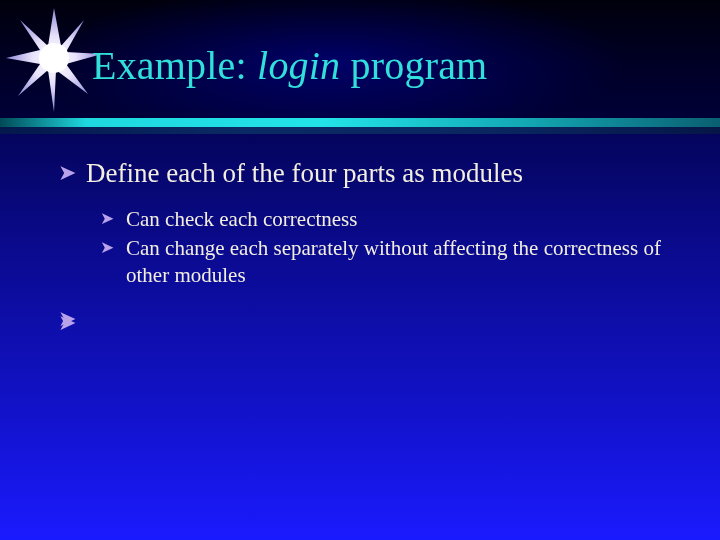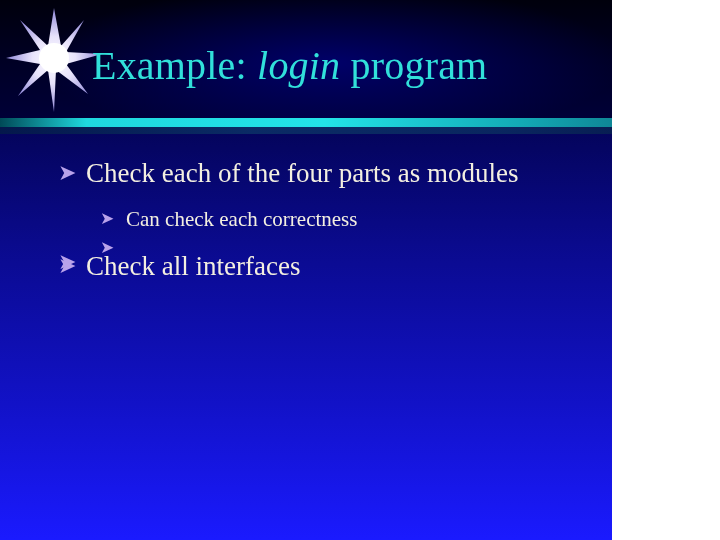--- a/index.html
+++ b/index.html
@@ -7,21 +7,21 @@
     padding: 0;
   }
   body {
     width: 720px;
     height: 540px;
     overflow: hidden;
     font-family: "Liberation Serif", serif;
   }
   .slide {
     position: relative;
-    width: 612px;
+    width: 720px;
     height: 540px;
     background: linear-gradient(to bottom, #000030 0%, #00003a 10%, #0a0a8c 45%, #1212c8 75%, #1a1aff 100%);
     overflow: hidden;
   }
   
   .header-band {
     position: absolute;
     left: 0;
     top: 0;
     width: 720px;
@@ -137,39 +137,39 @@
   </svg>
 
   <div class="title">
     <span>Example: </span><span class="italic">login</span><span> program</span>
   </div>
 
   <div class="content">
 
     <div class="l1">
       <span class="bullet1">➤</span>
-      <span>Check each of the four parts as modules</span>
+      <span>Define each of the four parts as modules</span>
     </div>
 
     <div class="spacer-sm"></div>
 
     <div class="l2">
       <span class="bullet2">➤</span>
       <span>Can check each correctness</span>
     </div>
 
     <div class="l2">
       <span class="bullet2">➤</span>
+      <span>Can change each separately without affecting the correctness of other modules</span>
     </div>
 
     <div class="spacer-sm"></div>
 
     <div class="l1">
       <span class="bullet1">➤</span>
     </div>
 
     <div class="l1">
       <span class="bullet1">➤</span>
-      <span>Check all interfaces</span>
     </div>
 
   </div>
 </div>
 
 </body></html>

